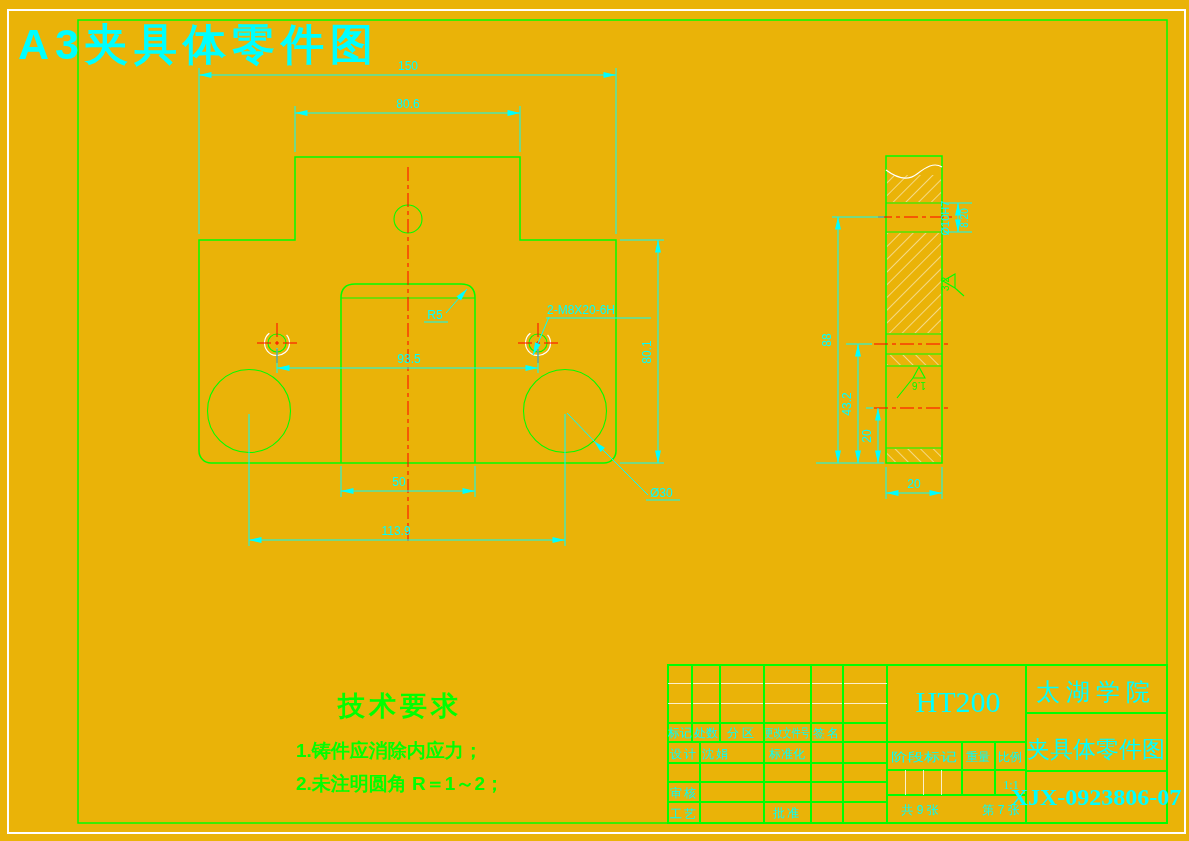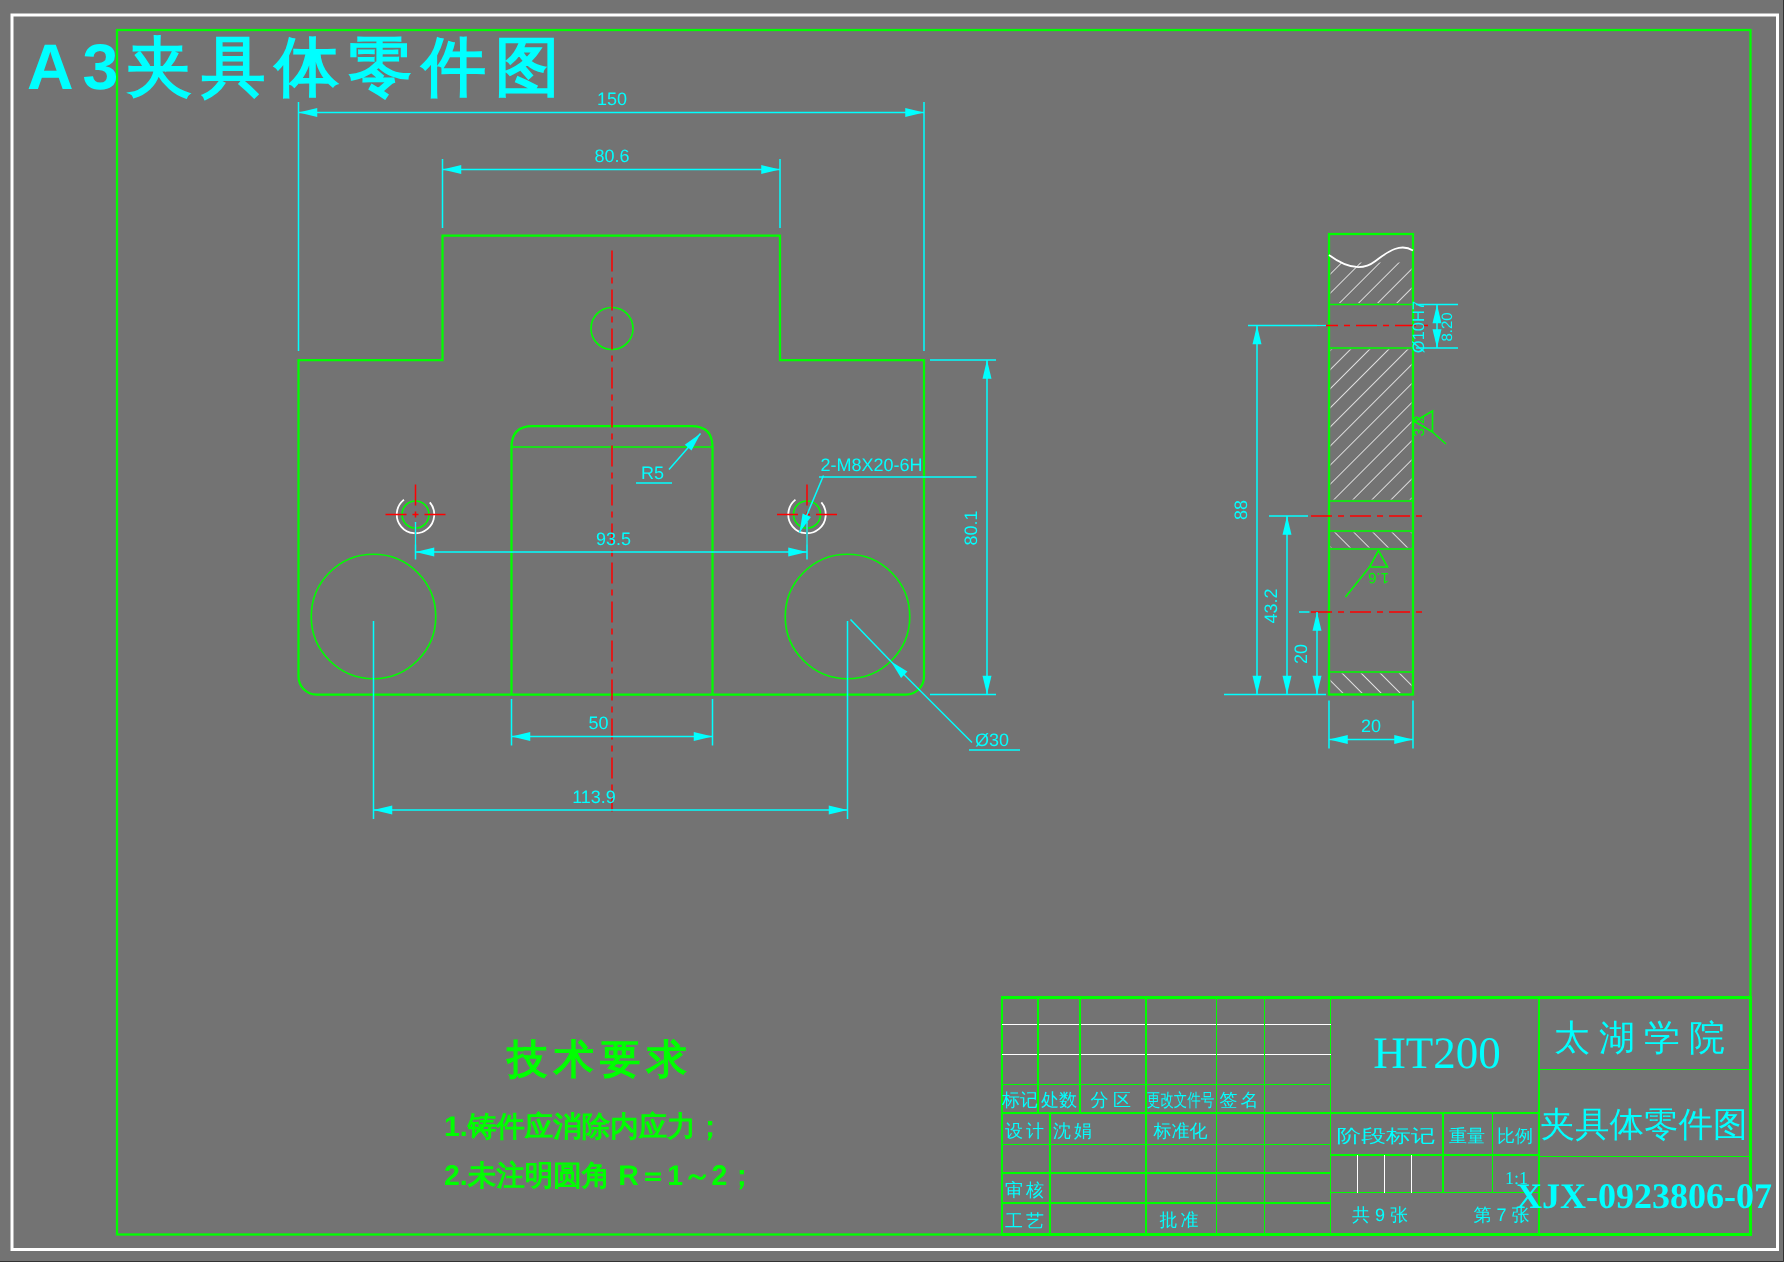--- a/index.html
+++ b/index.html
@@ -1,16 +1,16 @@
 <!DOCTYPE html>
 <html><head>
 <meta charset="utf-8">
 <style>
   html,body{margin:0;padding:0;background:#000;}
-  #canvas{position:relative;width:1189px;height:841px;background:#737373;overflow:hidden;
+  #canvas{position:relative;width:1189px;height:841px;background:#eab308;overflow:hidden;
           font-family:"Liberation Sans",sans-serif;}
   svg{position:absolute;left:0;top:0;}
   text{fill:#00ffff;font-family:"Liberation Sans",sans-serif;}
   .dim{font-size:12px;}
   .grn{fill:#00ff00;}
   .lineC{stroke:#00ffff;stroke-width:1;fill:none;}
   .lineG{stroke:#00ff00;stroke-width:1.5;fill:none;}
   .lineG2{stroke:#00ff00;stroke-width:1.1;fill:none;}
   .lineW{stroke:#ffffff;stroke-width:1.2;fill:none;}
   .lineWthin{stroke:#ffffff;stroke-width:0.8;fill:none;}

